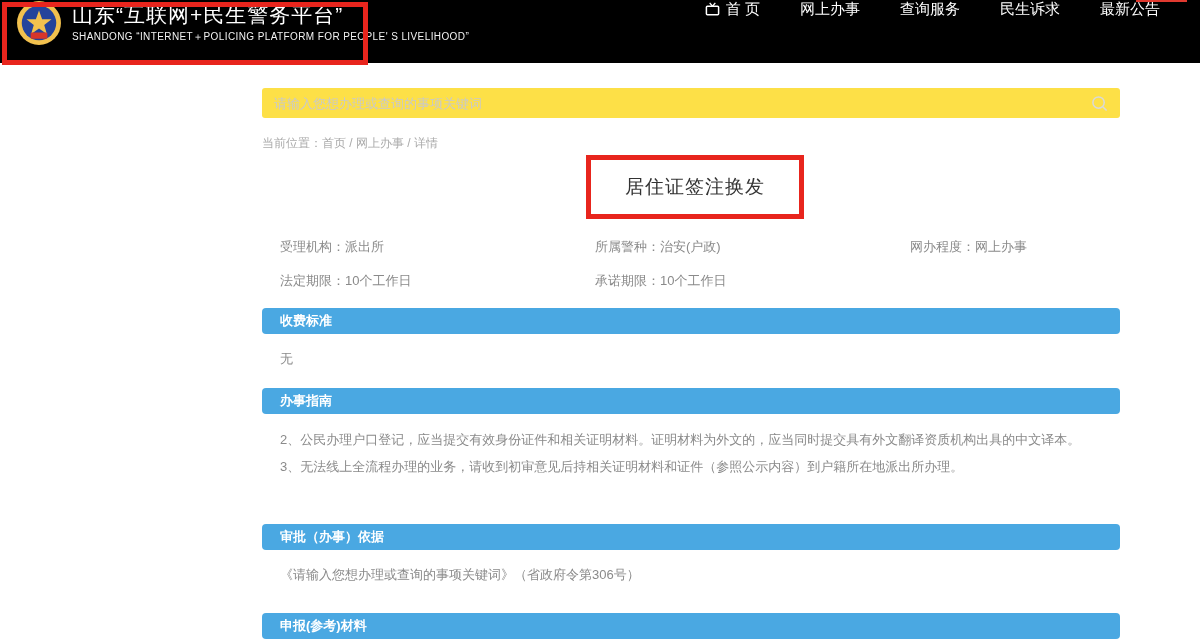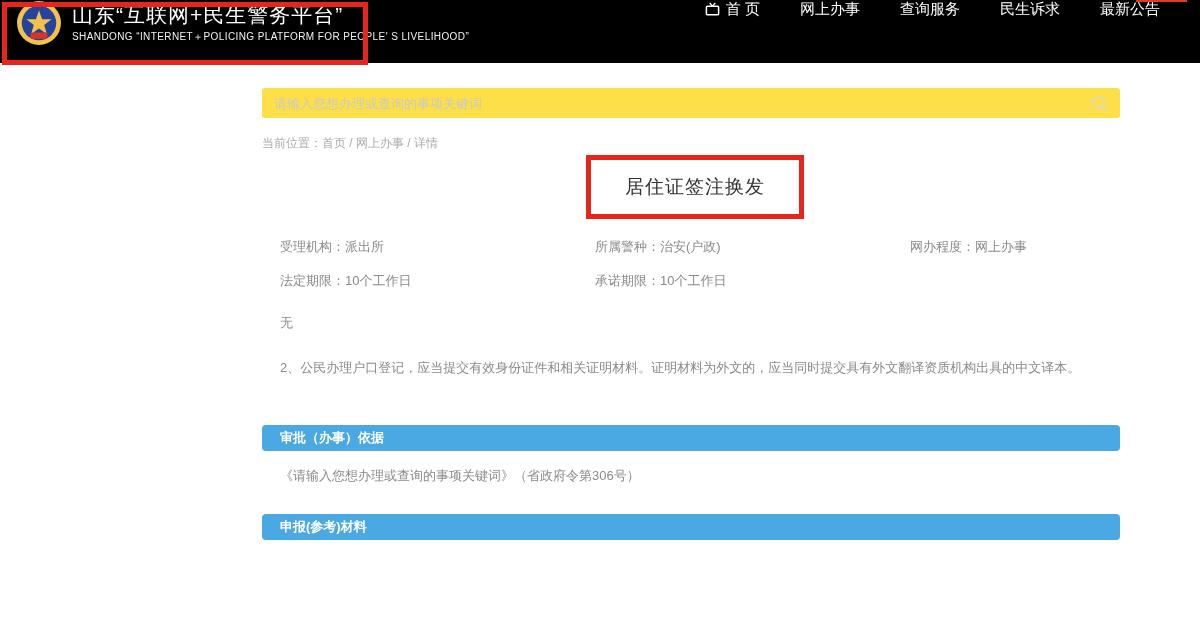--- a/index.html
+++ b/index.html
@@ -134,24 +134,27 @@
     <div class="info-cell">
       <span>法定期限：</span>
       <span>10个工作日</span>
     </div>
     <div class="info-cell">
       <span>承诺期限：</span>
       <span>10个工作日</span>
     </div>
   </div>
 
+  <div class="sec-bar">收费标准</div>
   <div class="sec-content">无</div>
 
+  <div class="sec-bar">办事指南</div>
   <ul class="guide-list">
     <li>2、公民办理户口登记，应当提交有效身份证件和相关证明材料。证明材料为外文的，应当同时提交具有外文翻译资质机构出具的中文译本。</li>
+    <li>3、无法线上全流程办理的业务，请收到初审意见后持相关证明材料和证件（参照公示内容）到户籍所在地派出所办理。</li>
   </ul>
 
   <div class="sec-bar gap-lg">审批（办事）依据</div>
   <div class="sec-content">《请输入您想办理或查询的事项关键词》（省政府令第306号）</div>
 
   <div class="sec-bar gap-md">申报(参考)材料</div>
 
 </div>
 
 </body></html>

